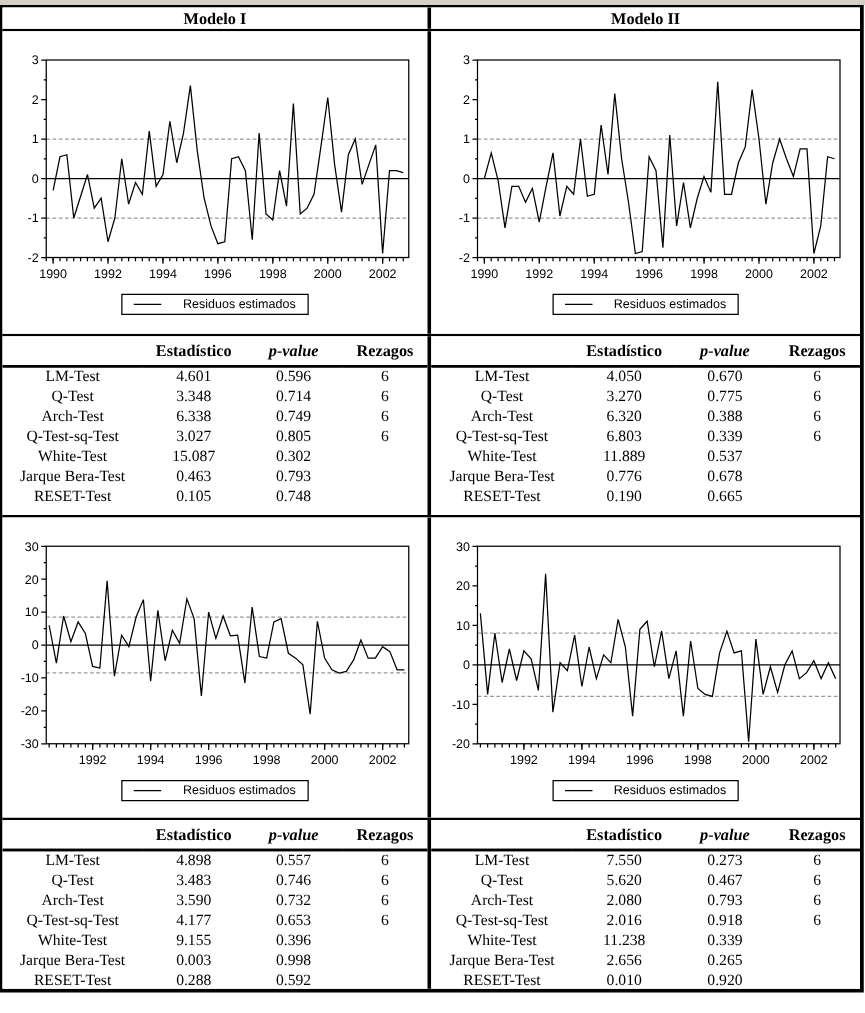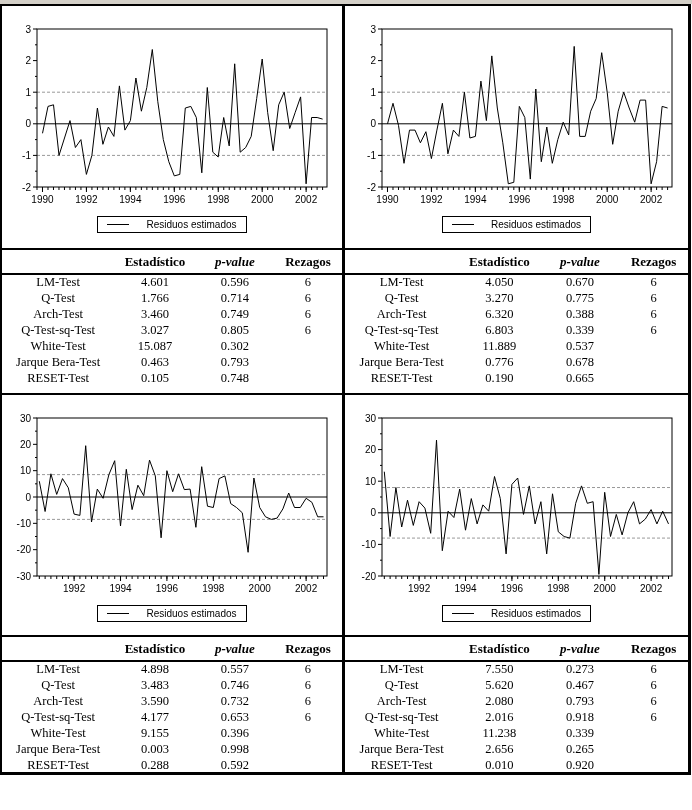--- a/index.html
+++ b/index.html
@@ -24,20 +24,24 @@
   table.stats th.pv{font-style:italic;}
   table.stats tbody tr{height:16px;}
   table.stats td{text-align:center;padding:0;font-size:12.5px;white-space:nowrap;}
 </style>
 </head>
 <body>
 
 <div class="topstrip"></div>
 <div class="sheet">
 
+  <div class="trow r1 bb">
+    <div class="cell left title-cell">Modelo I</div>
+    <div class="cell title-cell">Modelo II</div>
+  </div>
 
   <div class="trow r2 bb">
     <div class="cell left chart-cell">
       <svg class="chart-svg" viewBox="0 0 342 198">
           <line x1="36" y1="77.2" x2="326" y2="77.2" stroke="#999999" stroke-width="1" stroke-dasharray="3,2"></line>
           <line x1="36" y1="140.4" x2="326" y2="140.4" stroke="#999999" stroke-width="1" stroke-dasharray="3,2"></line>
           <line x1="36" y1="108.8" x2="326" y2="108.8" stroke="#000000" stroke-width="1"></line>
           <line x1="32" y1="14" x2="36" y2="14" stroke="#000" stroke-width="1"></line>
           <text x="30" y="17.5" text-anchor="end" font-family="&quot;Liberation Sans&quot;, sans-serif" font-size="10" fill="#000">3</text>
           <line x1="34" y1="29.799999999999983" x2="36" y2="29.799999999999983" stroke="#000" stroke-width="1"></line>
@@ -248,27 +252,27 @@
           </thead>
         <tbody>
             <tr>
               <td>LM-Test</td>
               <td>4.601</td>
               <td>0.596</td>
               <td>6</td>
             </tr>
             <tr>
               <td>Q-Test</td>
-              <td>1.766</td>
+              <td>3.348</td>
               <td>0.714</td>
               <td>6</td>
             </tr>
             <tr>
               <td>Arch-Test</td>
-              <td>3.460</td>
+              <td>6.338</td>
               <td>0.749</td>
               <td>6</td>
             </tr>
             <tr>
               <td>Q-Test-sq-Test</td>
               <td>3.027</td>
               <td>0.805</td>
               <td>6</td>
             </tr>
             <tr>

